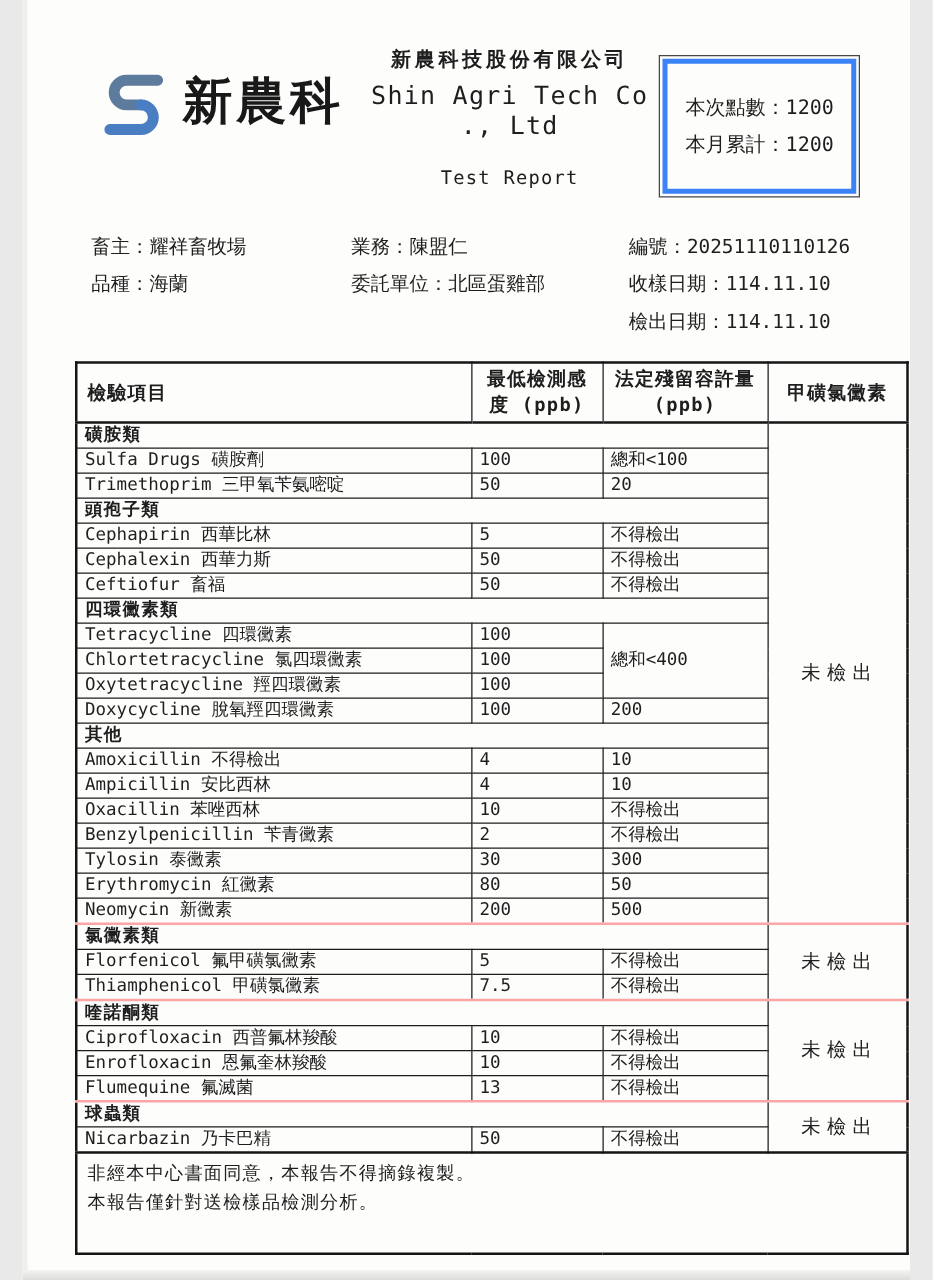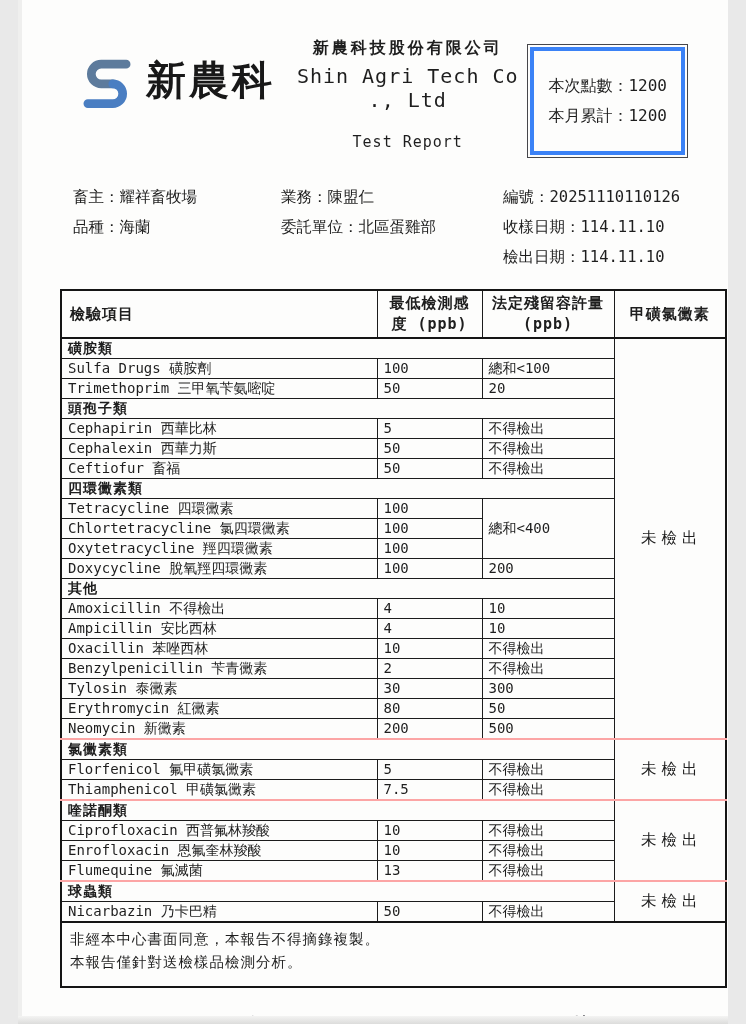--- a/index.html
+++ b/index.html
@@ -57,21 +57,21 @@
   td.drug{text-align:left;}
   td.num{text-align:left;}
   td.result{
     text-align:center;vertical-align:middle;
     font-size:15.5px;letter-spacing:5px;padding-left:10px;
   }
   tr.group-start td{border-top:2px solid #fca5a5;}
   tfoot td.notes{
     border-top:2px solid #151515;
     text-align:left;white-space:pre-line;
-    padding:5px 8px 12px;line-height:23px;font-size:14.5px;letter-spacing:1px;
+    padding:5px 8px 28px;line-height:23px;font-size:14.5px;letter-spacing:1px;
   }
 
   
   .signs{display:flex;justify-content:space-between;padding:30px 130px 0 55px;align-items:flex-start;}
   .sig-lbl{font-size:16.5px;letter-spacing:2px;font-weight:bold;}
   .sig-hand{
     display:inline-block;margin-left:6px;
     font-size:26px;color:#44444c;font-weight:400;
     transform:rotate(-4deg) skewX(-8deg);
     letter-spacing:5px;opacity:.88;line-height:1;

